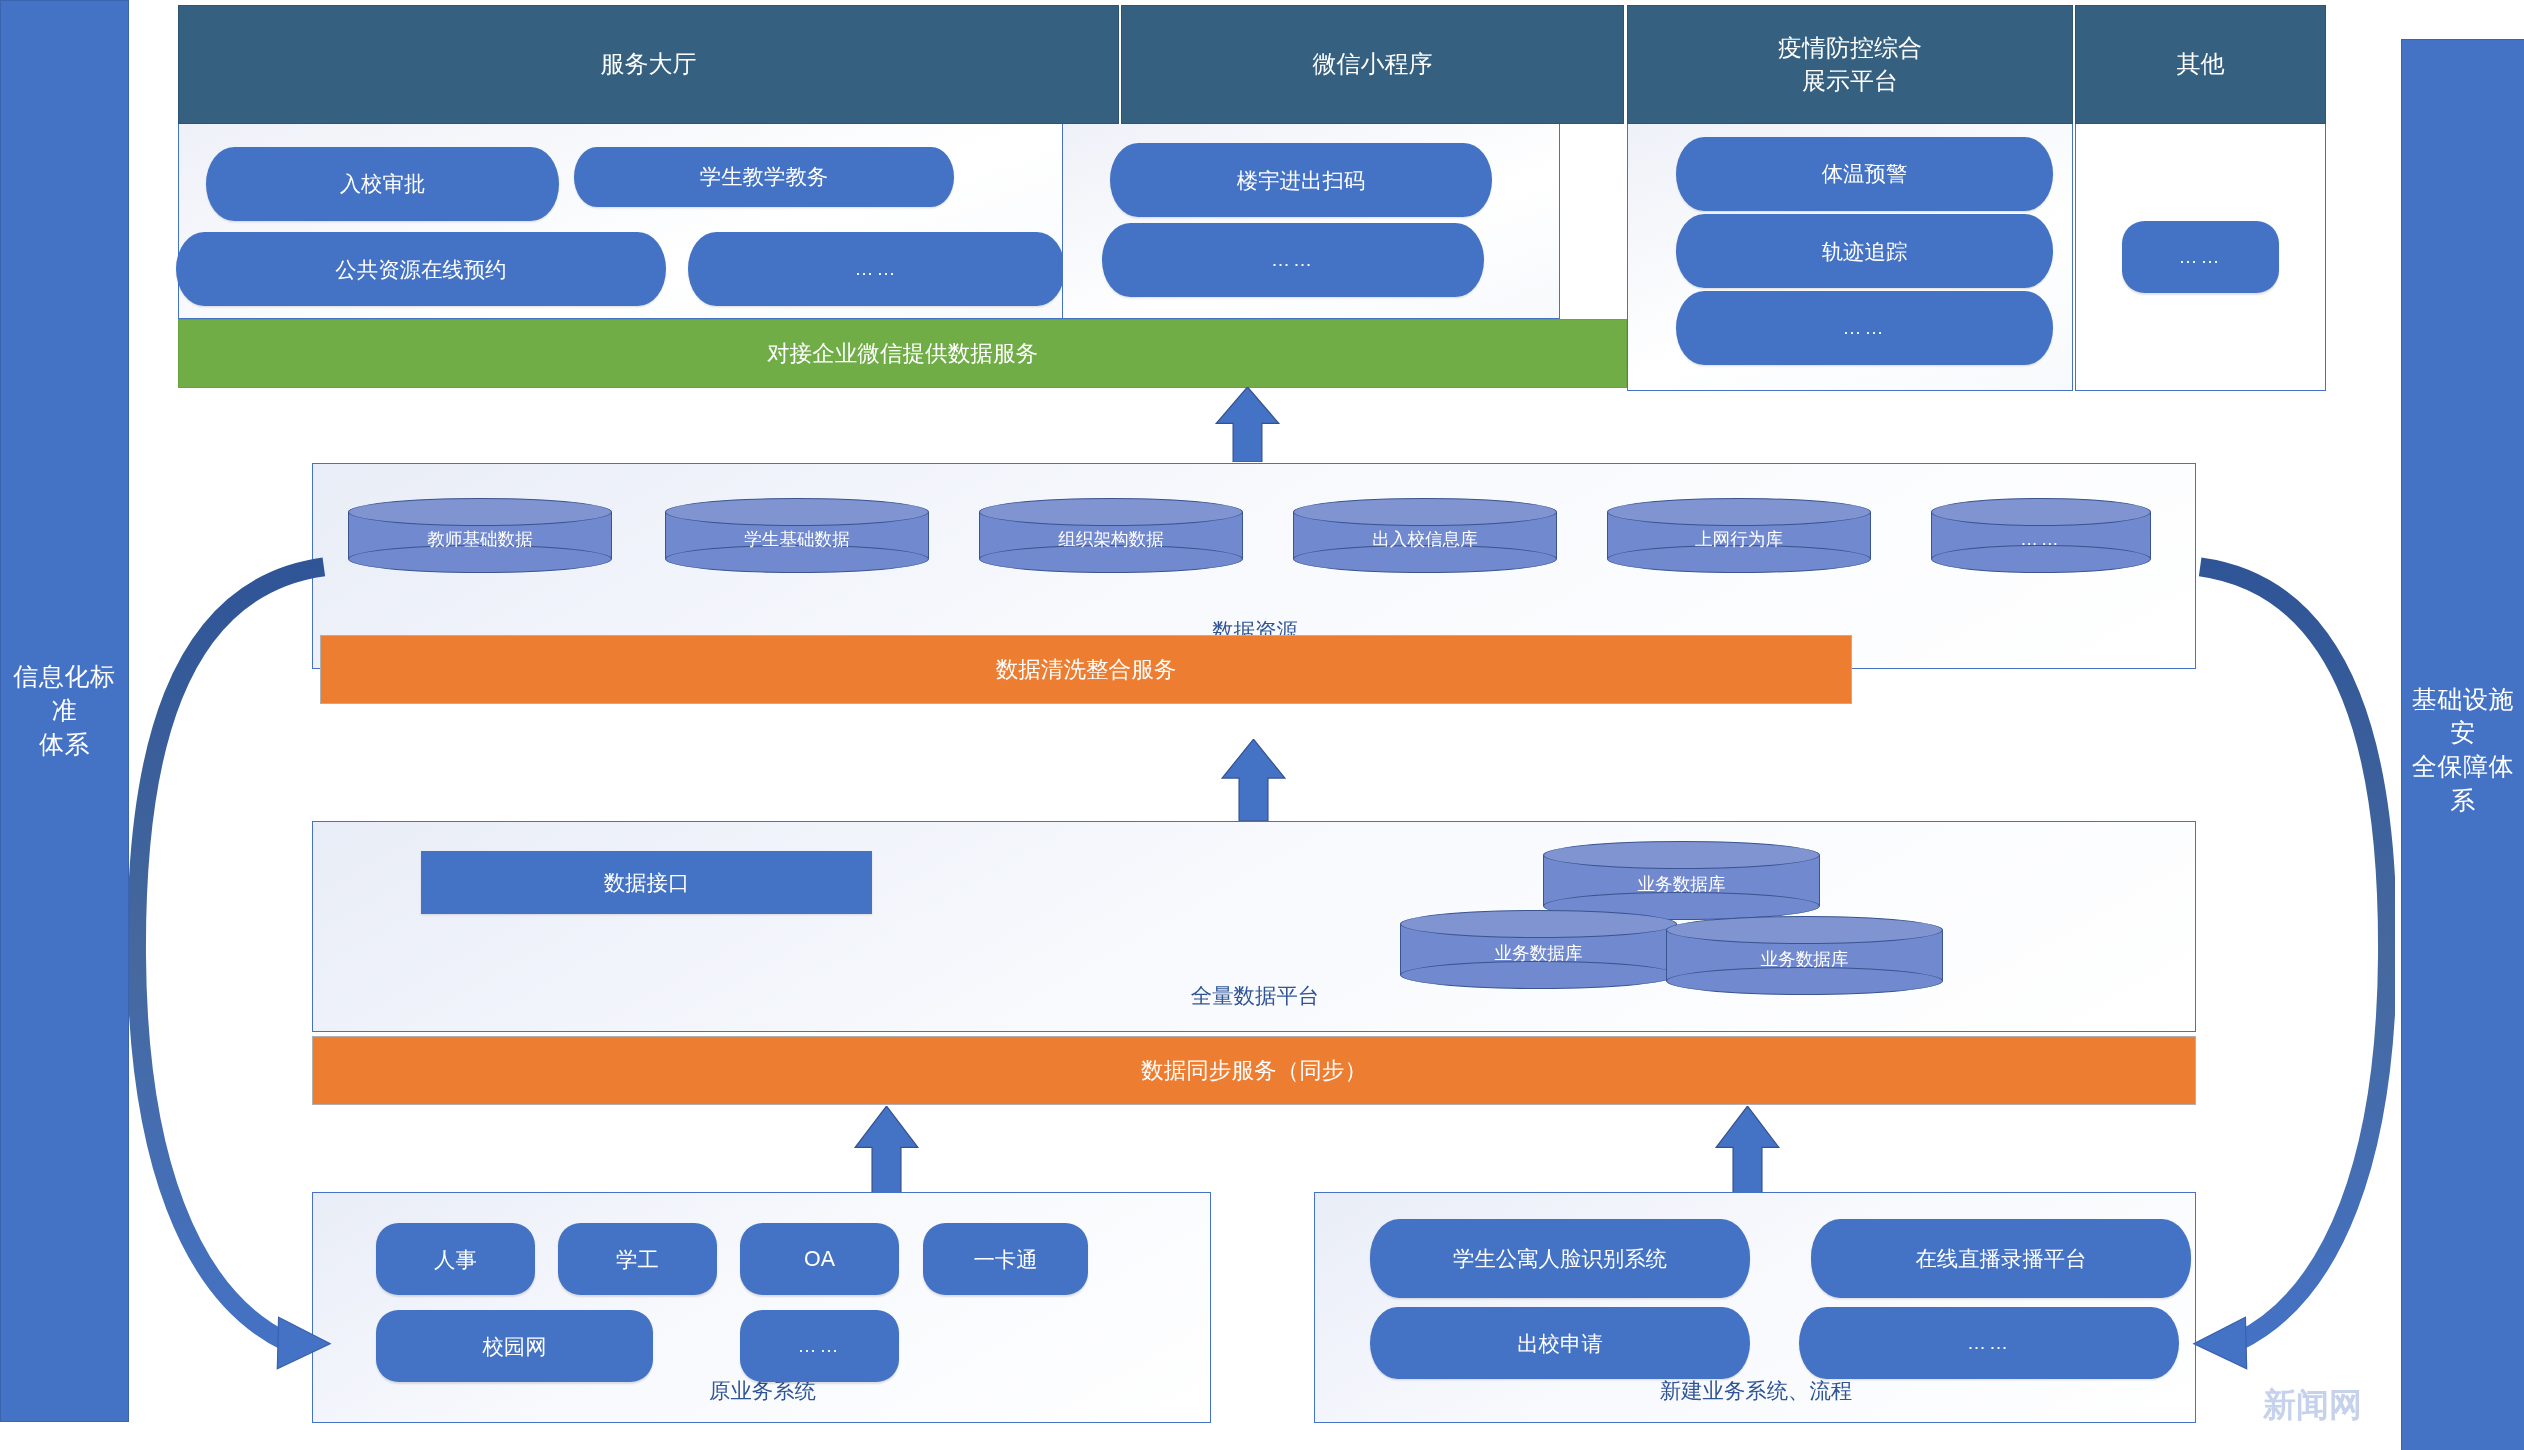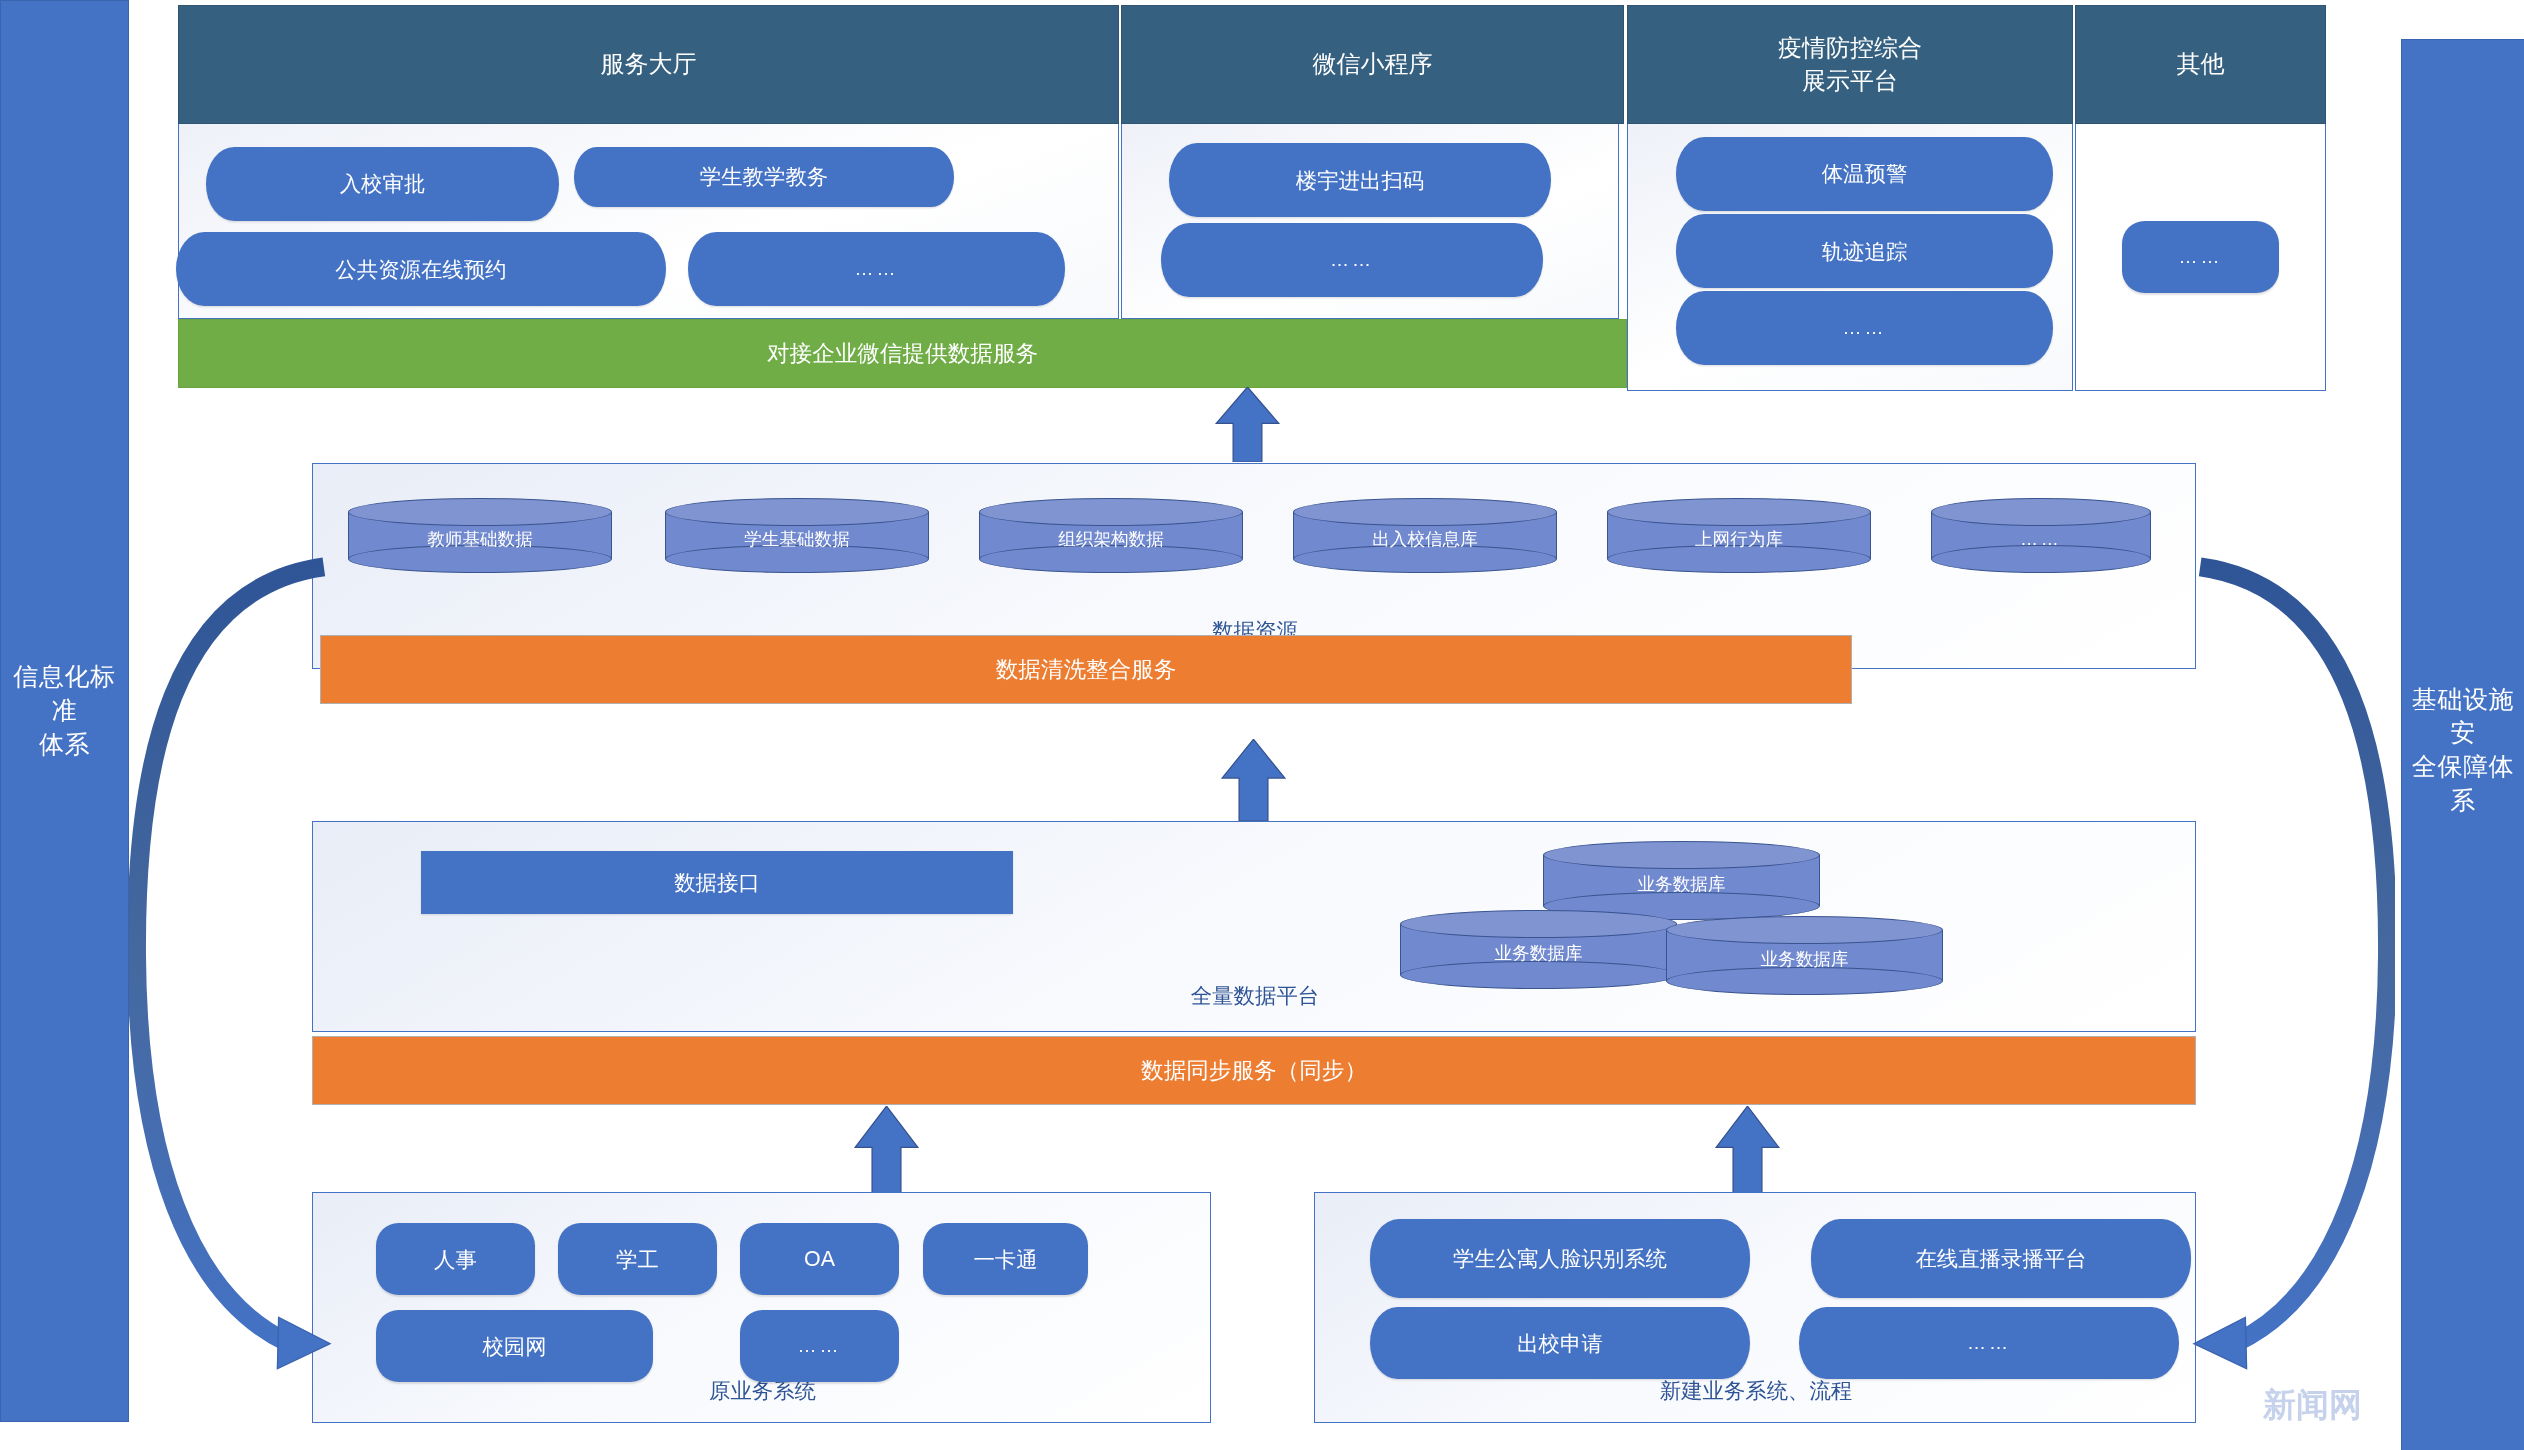--- a/index.html
+++ b/index.html
@@ -84,21 +84,21 @@
       <span>公共资源在线预约</span>
     </div>
     <div class="abs pill ctr" style="left:509px;top:108px;width:377px;height:74px;">
       <span class="dots">……</span>
     </div>
   </div>
 
   <div class="abs chan-head ctr" style="left:1121px;top:5px;width:503px;height:119px;text-align:center;">
     <span>微信小程序</span>
   </div>
-  <div class="abs chan-body" style="left:1121px;top:124px;width:498px;height:195px;padding-left:29px;">
+  <div class="abs chan-body" style="left:1062px;top:124px;width:498px;height:195px;padding-left:29px;">
     <div class="abs pill ctr" style="left:47px;top:19px;width:382px;height:74px;">
       <span>楼宇进出扫码</span>
     </div>
     <div class="abs pill ctr" style="left:39px;top:99px;width:382px;height:74px;">
       <span class="dots">……</span>
     </div>
   </div>
 
   <div class="abs chan-head ctr" style="left:1627px;top:5px;width:446px;height:119px;flex-direction:column;">
     <span>疫情防控综合</span>
@@ -183,21 +183,21 @@
   <svg class="uparrow" style="left:1219px;top:739px;width:69px;height:82px;" viewBox="0 0 110 130">
     <polygon points="55,0 105,62 78,62 78,130 32,130 32,62 5,62" fill="#4472c4" stroke="#35528f" stroke-width="2"></polygon>
   </svg>
 
   <div class="abs panel" style="left:312px;top:821px;width:1884px;height:211px;">
     <div class="abs panel-label ctr" style="left:0px;top:158px;width:1884px;height:31px;">
       <span>全量数据平台</span>
     </div>
   </div>
 
-  <div class="abs pill rect ctr" style="left:421px;top:851px;width:592px;height:63px;border-radius:0;">
+  <div class="abs pill rect ctr" style="left:421px;top:851px;width:451px;height:63px;border-radius:0;">
     <span>数据接口</span>
   </div>
 
   <div class="cyl" style="left:1543px;top:841px;width:277px;height:79px;z-index:2;">
     <div class="body"></div>
       <div class="top"></div>
       <div class="bot"></div>
     <div class="lbl">业务数据库</div>
   </div>
   <div class="cyl" style="left:1400px;top:910px;width:277px;height:79px;z-index:3;">

